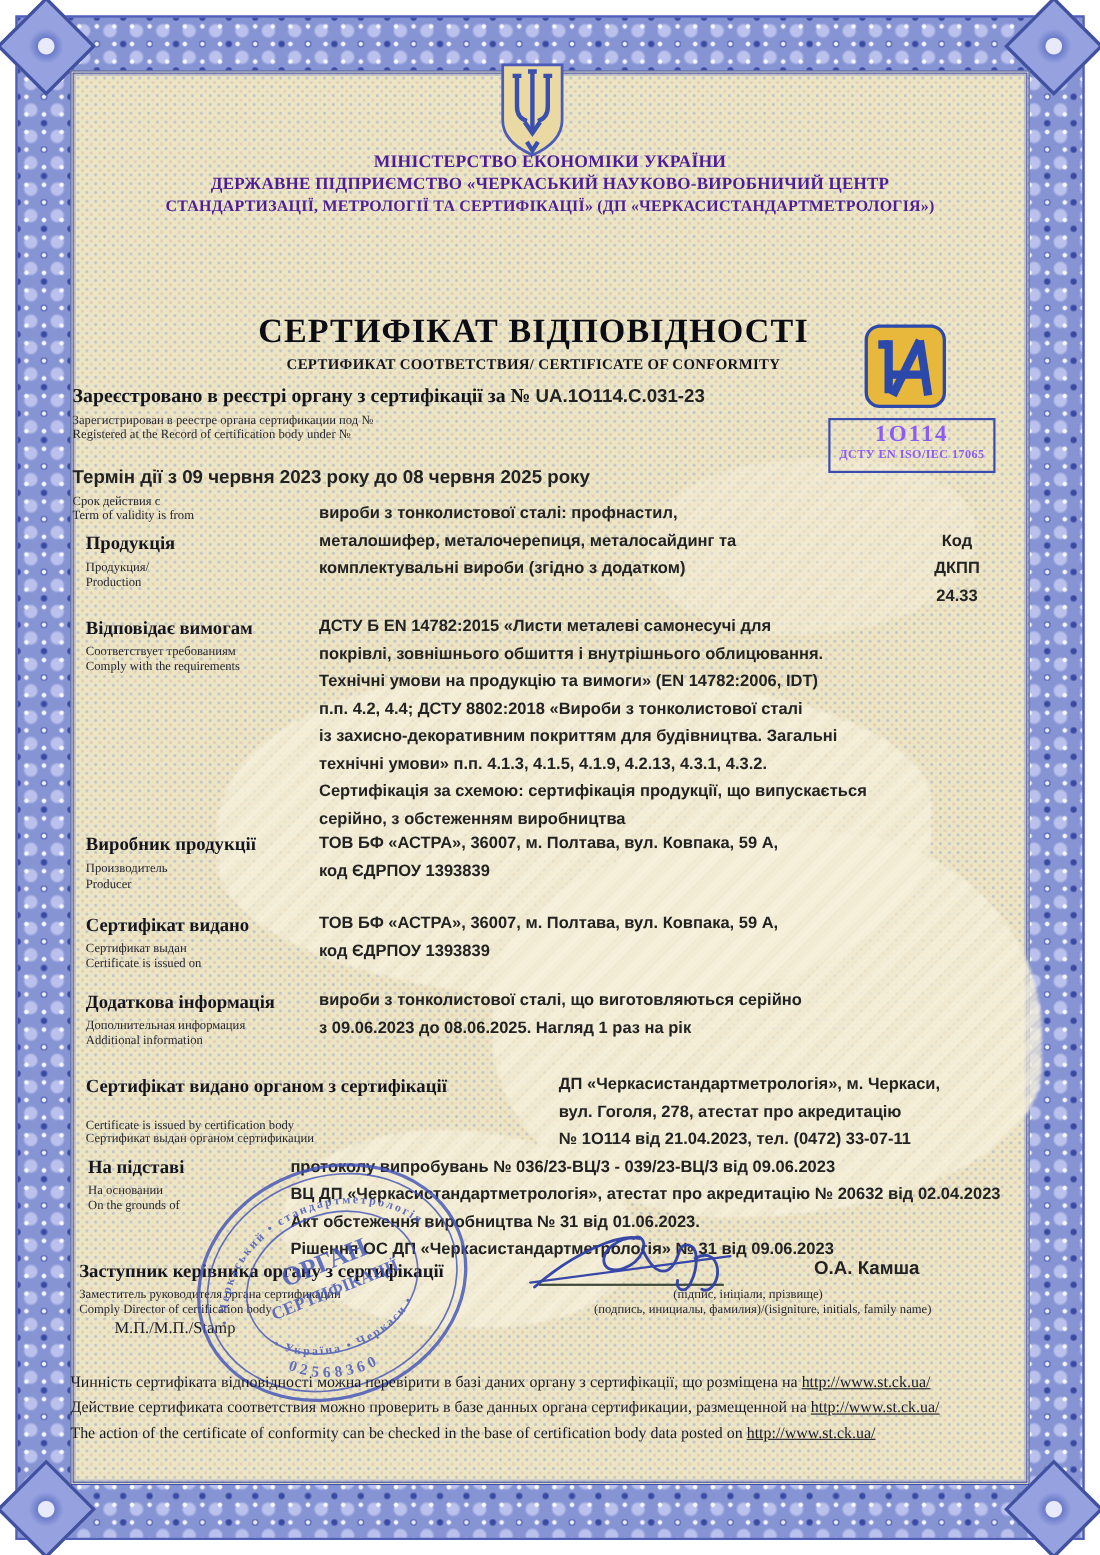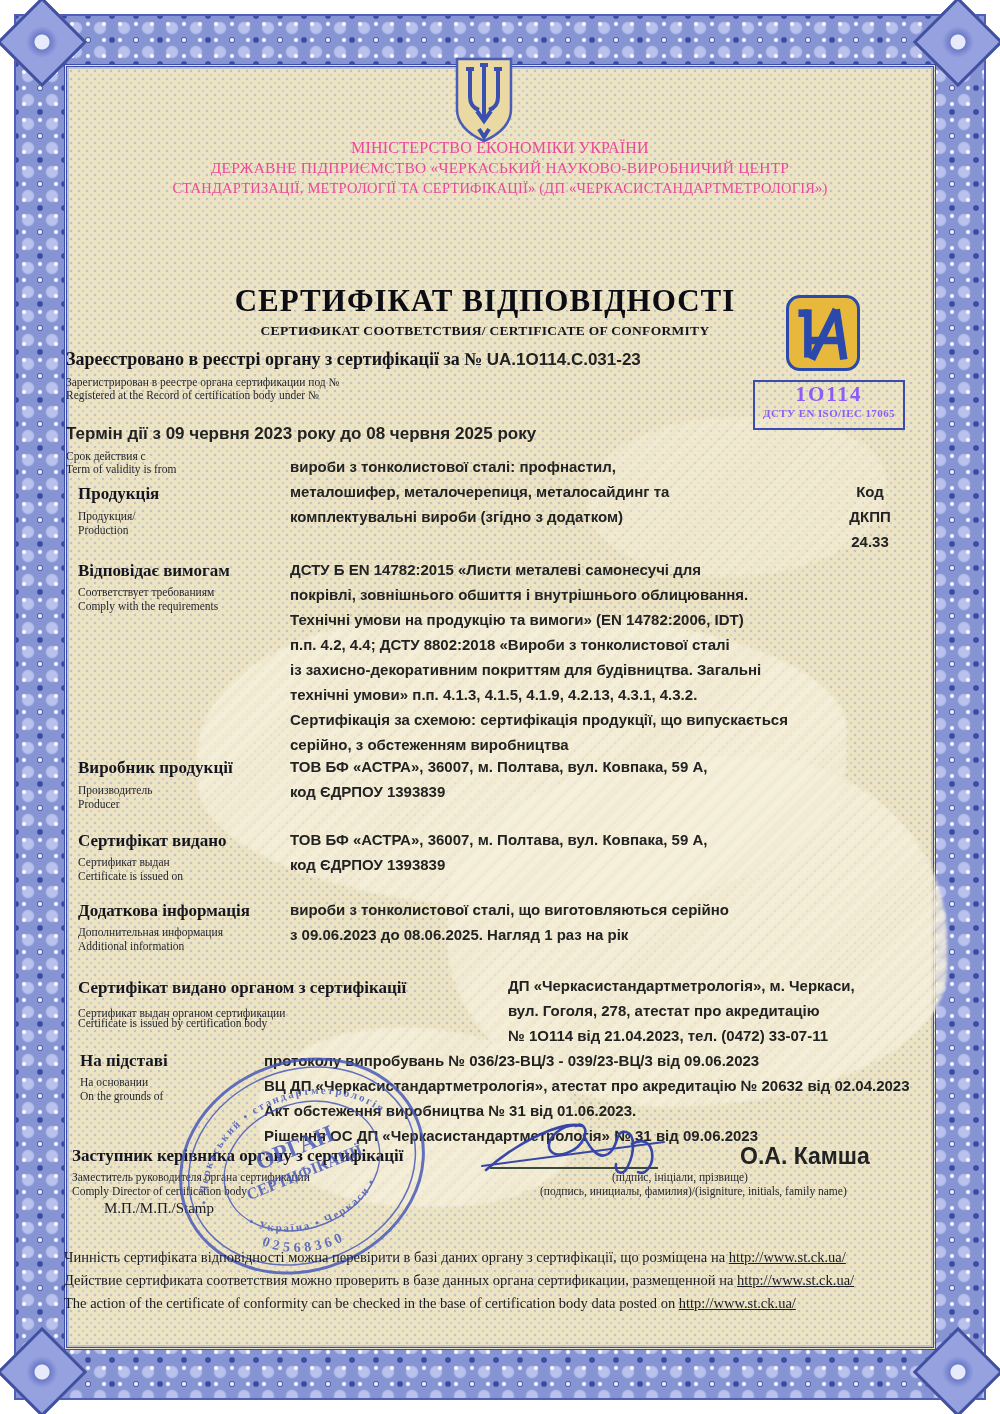--- a/index.html
+++ b/index.html
@@ -29,21 +29,21 @@
   .wm{position:absolute;
     background:repeating-linear-gradient(135deg, rgba(185,165,125,.20) 0 1px, rgba(248,243,223,.96) 1px 4px);
     filter:blur(1.5px);}
   .wm1{left:130px;top:545px;width:650px;height:300px;border-radius:45% 60% 50% 65%/55% 45% 60% 50%;}
   .wm2{left:380px;top:690px;width:500px;height:350px;border-radius:60% 45% 65% 50%/50% 60% 45% 55%;}
   .wm3{left:190px;top:960px;width:320px;height:180px;border-radius:50% 60% 45% 55%;}
   .wm4{left:520px;top:350px;width:300px;height:160px;border-radius:55% 45% 60% 50%;opacity:.6;}
 
   .abs{position:absolute;z-index:5;}
   .ctr{text-align:center;}
-  .ministry{font-weight:normal;color:#ec4899;letter-spacing:.2px;}
+  .ministry{font-weight:bold;color:#4c1d95;letter-spacing:.2px;}
   .title{font-weight:bold;color:#0c0c14;font-size:31px;letter-spacing:1px;}
   .subtitle{font-weight:bold;color:#14141e;font-size:13.5px;letter-spacing:.3px;}
   .lbl{font-weight:bold;color:#15151f;font-size:17px;}
   .lbl-sm{color:#26262e;font-size:11.5px;}
   .serif-bold-lg{font-weight:bold;font-size:18px;color:#14141c;}
   .val{font-family:"Liberation Sans", sans-serif;font-weight:bold;font-size:15px;
        line-height:25px;color:#222;white-space:pre-line;}
   .sans-b{font-family:"Liberation Sans", sans-serif;font-weight:bold;color:#222;}
   .footer-line{font-size:14.5px;color:#1a1a24;line-height:23px;}
   .url{text-decoration:underline;color:#1a1a24;}
@@ -150,41 +150,41 @@
   <div class="abs val" style="left:290px;top:827px;width:600px;">ТОВ БФ «АСТРА», 36007, м. Полтава, вул. Ковпака, 59 А,
 код ЄДРПОУ 1393839</div>
 
   <div class="abs lbl" style="left:78px;top:901px;">Додаткова інформація</div>
   <div class="abs lbl-sm" style="left:78px;top:926px;">Дополнительная информация</div>
   <div class="abs lbl-sm" style="left:78px;top:940px;">Additional information</div>
   <div class="abs val" style="left:290px;top:897px;width:620px;">вироби з тонколистової сталі, що виготовляються серійно
 з 09.06.2023 до 08.06.2025. Нагляд 1 раз на рік</div>
 
   <div class="abs lbl" style="left:78px;top:978px;">Сертифікат видано органом з сертифікації</div>
-  <div class="abs lbl-sm" style="left:78px;top:1007px;">Сертификат выдан органом сертификации</div>
+  <div class="abs lbl-sm" style="left:78px;top:1029px;">Сертификат выдан органом сертификации</div>
   <div class="abs lbl-sm" style="left:78px;top:1017px;">Certificate is issued by certification body</div>
   <div class="abs val" style="left:508px;top:973px;width:440px;">ДП «Черкасистандартметрологія», м. Черкаси,
 вул. Гоголя, 278, атестат про акредитацію
 № 1О114 від 21.04.2023, тел. (0472) 33-07-11</div>
 
   <div class="abs lbl" style="left:80px;top:1051px;">На підставі</div>
   <div class="abs lbl-sm" style="left:80px;top:1076px;">На основании</div>
   <div class="abs lbl-sm" style="left:80px;top:1090px;">On the grounds of</div>
   <div class="abs val" style="left:264px;top:1048px;width:700px;">протоколу випробувань № 036/23-ВЦ/3 - 039/23-ВЦ/3 від 09.06.2023
 ВЦ ДП «Черкасистандартметрологія», атестат про акредитацію № 20632 від 02.04.2023
 Акт обстеження виробництва № 31 від 01.06.2023.
 Рішення ОС ДП «Черкасистандартметрологія» № 31 від 09.06.2023</div>
 
   <div class="abs lbl" style="left:72px;top:1146px;">Заступник керівника органу з сертифікації</div>
   <div class="abs lbl-sm" style="left:72px;top:1171px;">Заместитель руководителя органа сертификации</div>
   <div class="abs lbl-sm" style="left:72px;top:1185px;">Comply Director of certification body</div>
   <div class="abs" style="left:104px;top:1200px;font-size:15px;color:#1a1a24;">М.П./М.П./Stamp</div>
 
   <div class="abs sigline" style="left:490px;top:1167px;width:168px;"></div>
-  <div class="abs sans-b" style="left:740px;top:1143px;font-size:23px;">О.А. Камша</div>
+  <div class="abs sans-b" style="left:740px;top:1143px;font-size:17px;">О.А. Камша</div>
   <div class="abs lbl-sm" style="left:612px;top:1171px;">(підпис, ініціали, прізвище)</div>
   <div class="abs lbl-sm" style="left:540px;top:1185px;">(подпись, инициалы, фамилия)/(isigniture, initials, family name)</div>
 
   <svg class="abs" style="left:478px;top:1112px;" width="210" height="80" viewBox="0 0 210 80">
     <g stroke="#2e3fa6" stroke-width="2.6" fill="none" stroke-linecap="round" opacity=".95">
       <path d="M8,58 C42,28 86,8 104,14 C86,10 66,26 72,38 C78,48 100,40 106,26 C110,16 104,10 98,14"></path>
       <path d="M106,24 C112,36 120,48 130,42 C142,34 136,18 148,20 C158,22 156,42 150,54 C146,64 136,62 138,52"></path>
       <path d="M154,32 C164,26 172,30 174,40 C176,52 168,64 160,60"></path>
       <path d="M4,54 L186,30" stroke-width="2"></path>
     </g>

